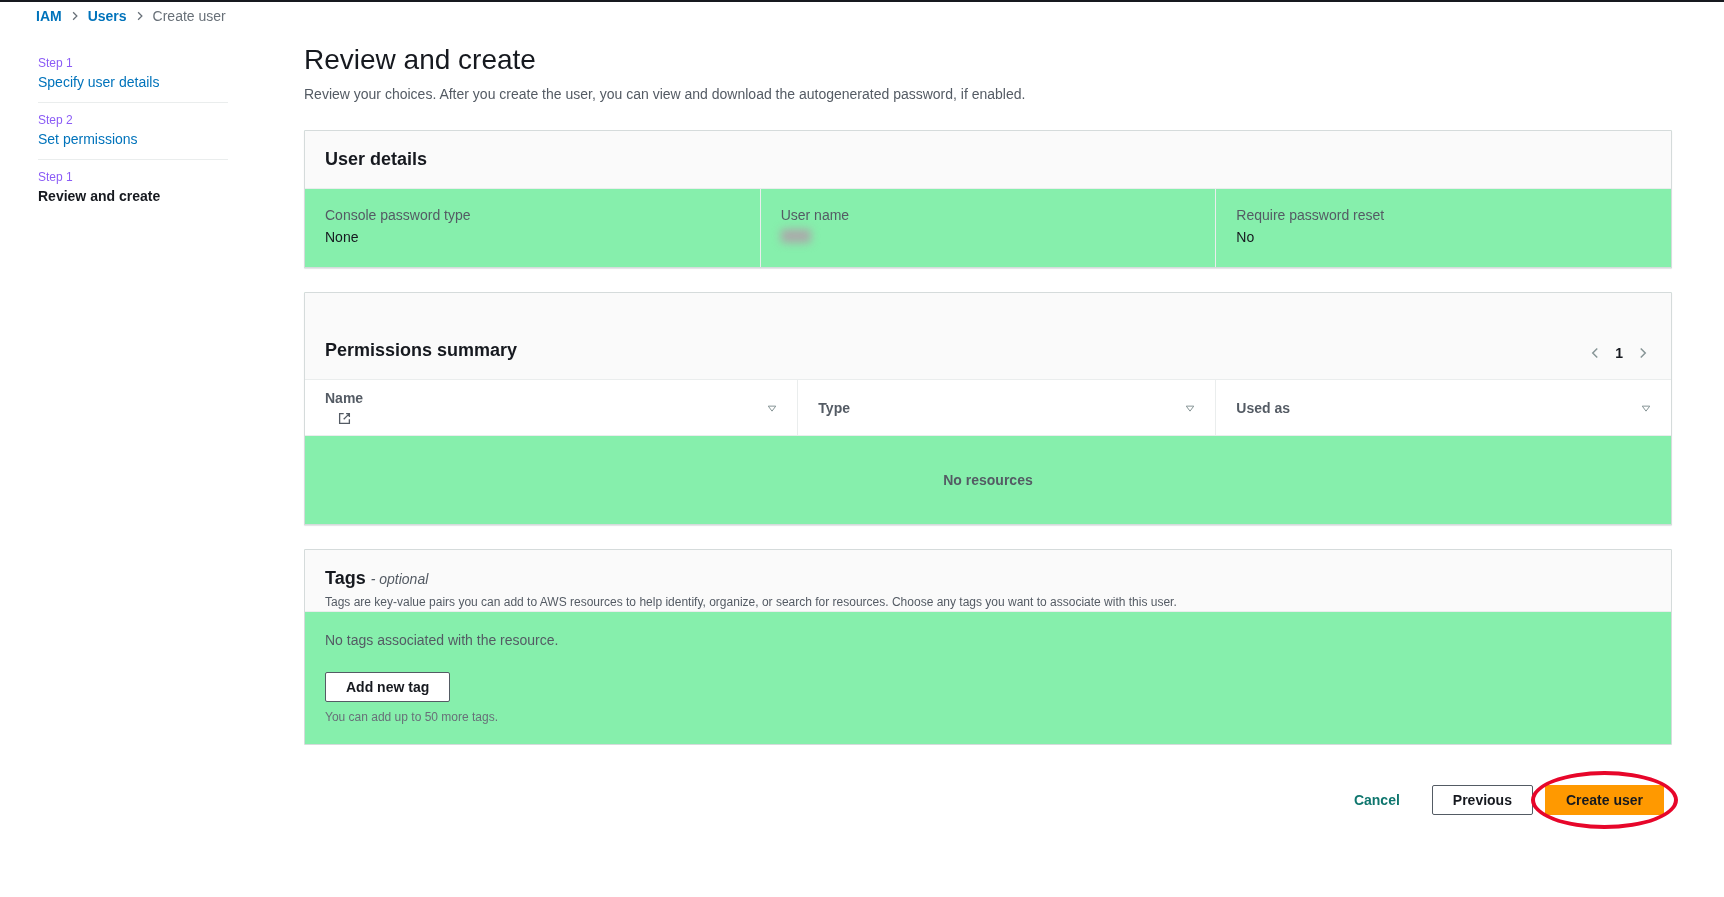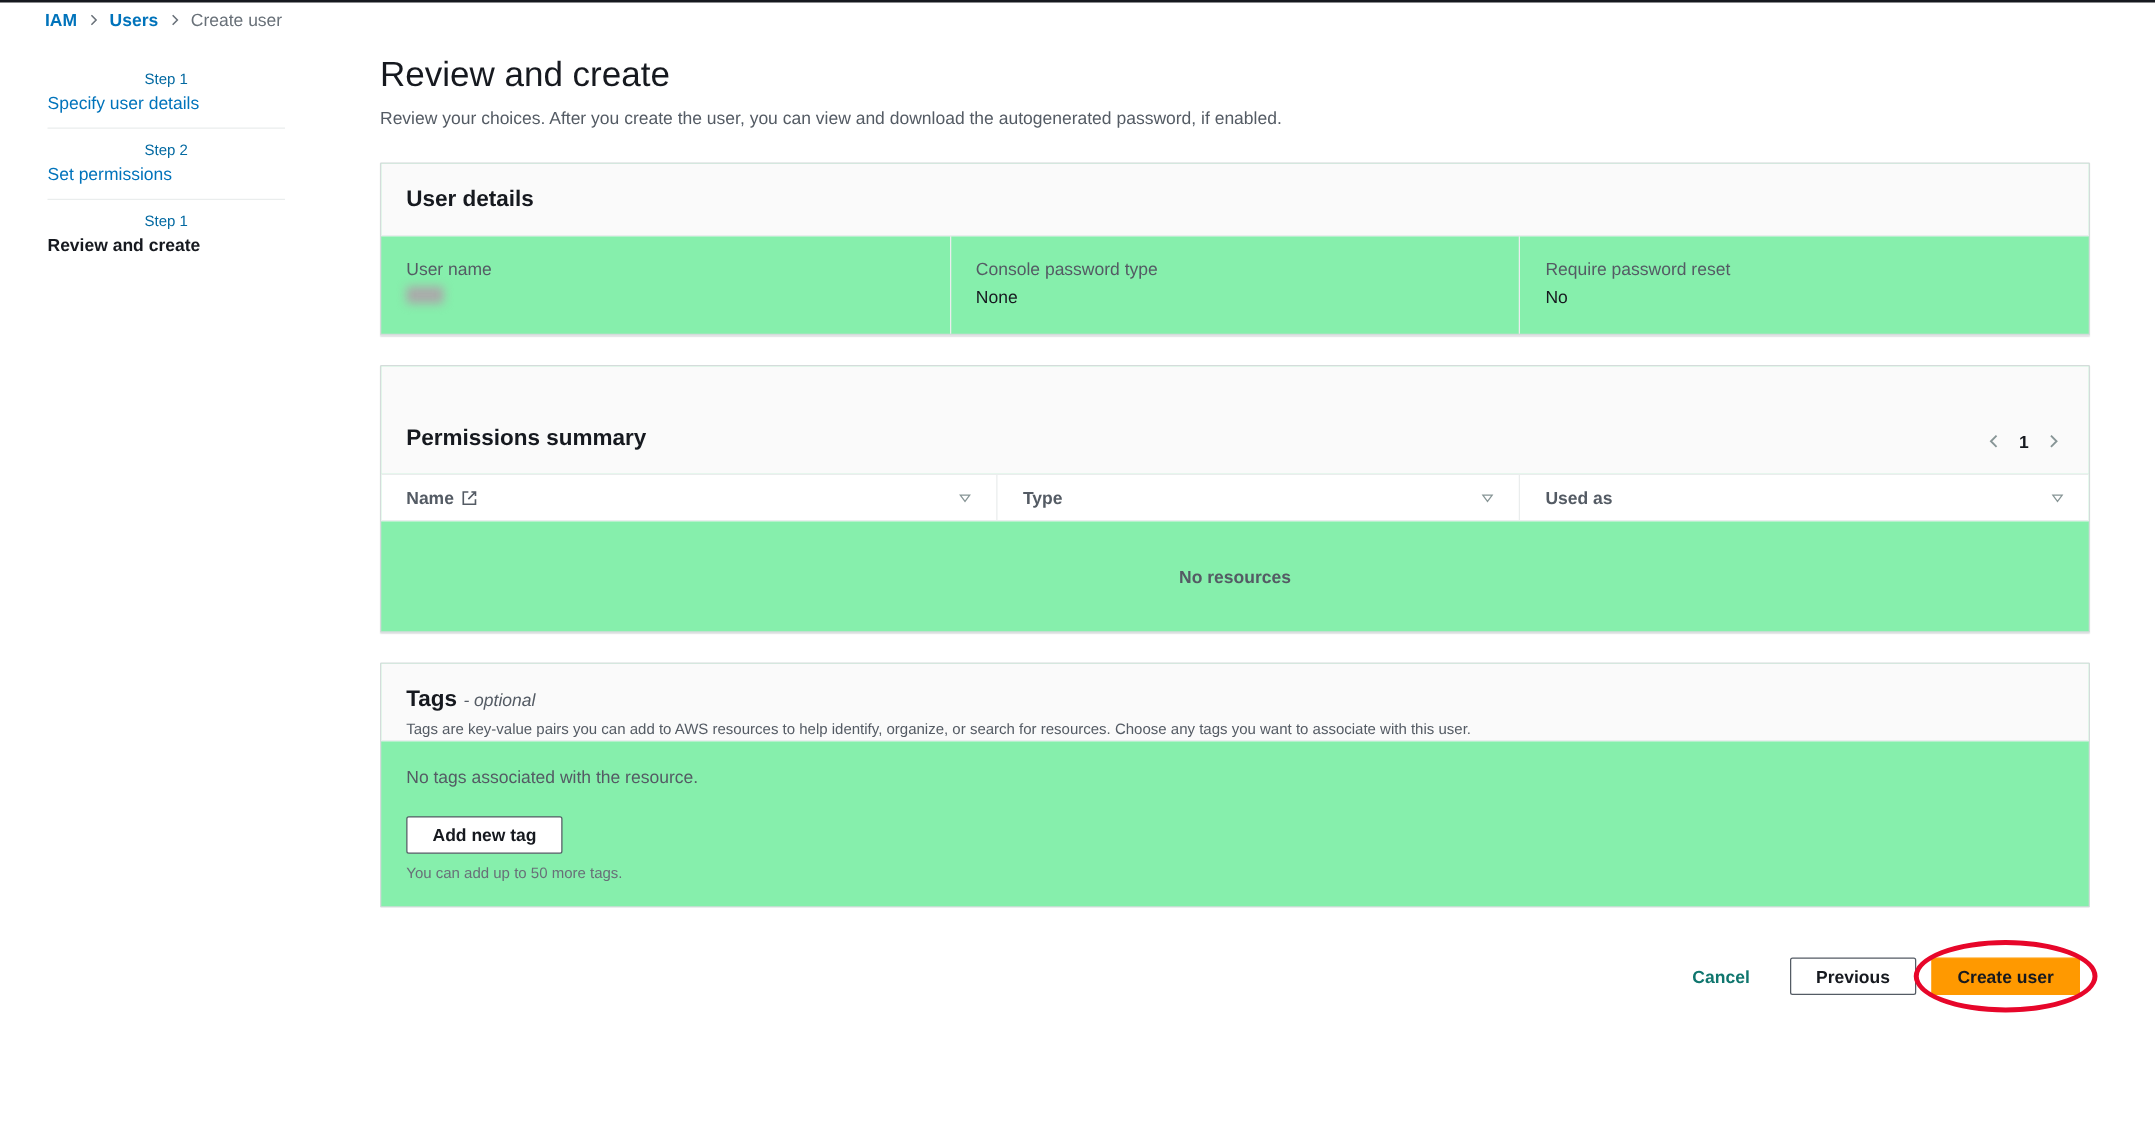--- a/index.html
+++ b/index.html
@@ -50,23 +50,22 @@
     .step-block {
       padding: 10px 0 12px 0;
       border-bottom: 1px solid #eaeded;
       width: 190px;
     }
     .step-block:last-child {
       border-bottom: none;
     }
     .step-label {
       font-size: 12px;
-      color: #0369a1;
+      color: #8b5cf6;
       margin-bottom: 4px;
-      text-align: center;
     }
     .step-title {
       font-size: 14px;
     }
     .step-title.link {
       color: #0073bb;
       font-weight: 400;
       cursor: pointer;
     }
     .step-title.active {
@@ -210,20 +209,21 @@
       text-align: center;
     }
     .th-used {
       flex: 1.1;
       justify-content: space-between;
     }
     .th-left {
       display: flex;
       align-items: center;
       gap: 6px;
+      flex-direction: column;
     }
     .table-body {
       padding: 36px 0;
       text-align: center;
       color: #545b64;
       font-weight: 700;
       font-size: 14px;
     }
     .tags-body {
       padding: 20px;
@@ -327,26 +327,26 @@
   <main class="main">
     <h1 class="page-title">Review and create</h1>
     <p class="page-subtitle">Review your choices. After you create the user, you can view and download the autogenerated password, if enabled.</p>
 
     <section class="panel panel-border-bottom">
       <div class="panel-header">
         <h2 class="panel-title">User details</h2>
       </div>
       <div class="details-row">
         <div class="details-cell">
+          <div class="details-label">Console password type</div>
+          <div class="details-value">None</div>
+        </div>
+        <div class="details-cell">
           <div class="details-label">User name</div>
           <div class="details-value blurred"></div>
-        </div>
-        <div class="details-cell">
-          <div class="details-label">Console password type</div>
-          <div class="details-value">None</div>
         </div>
         <div class="details-cell">
           <div class="details-label">Require password reset</div>
           <div class="details-value">No</div>
         </div>
       </div>
     </section>
 
     <section class="panel panel-border-bottom">
       <div class="perm-top">

